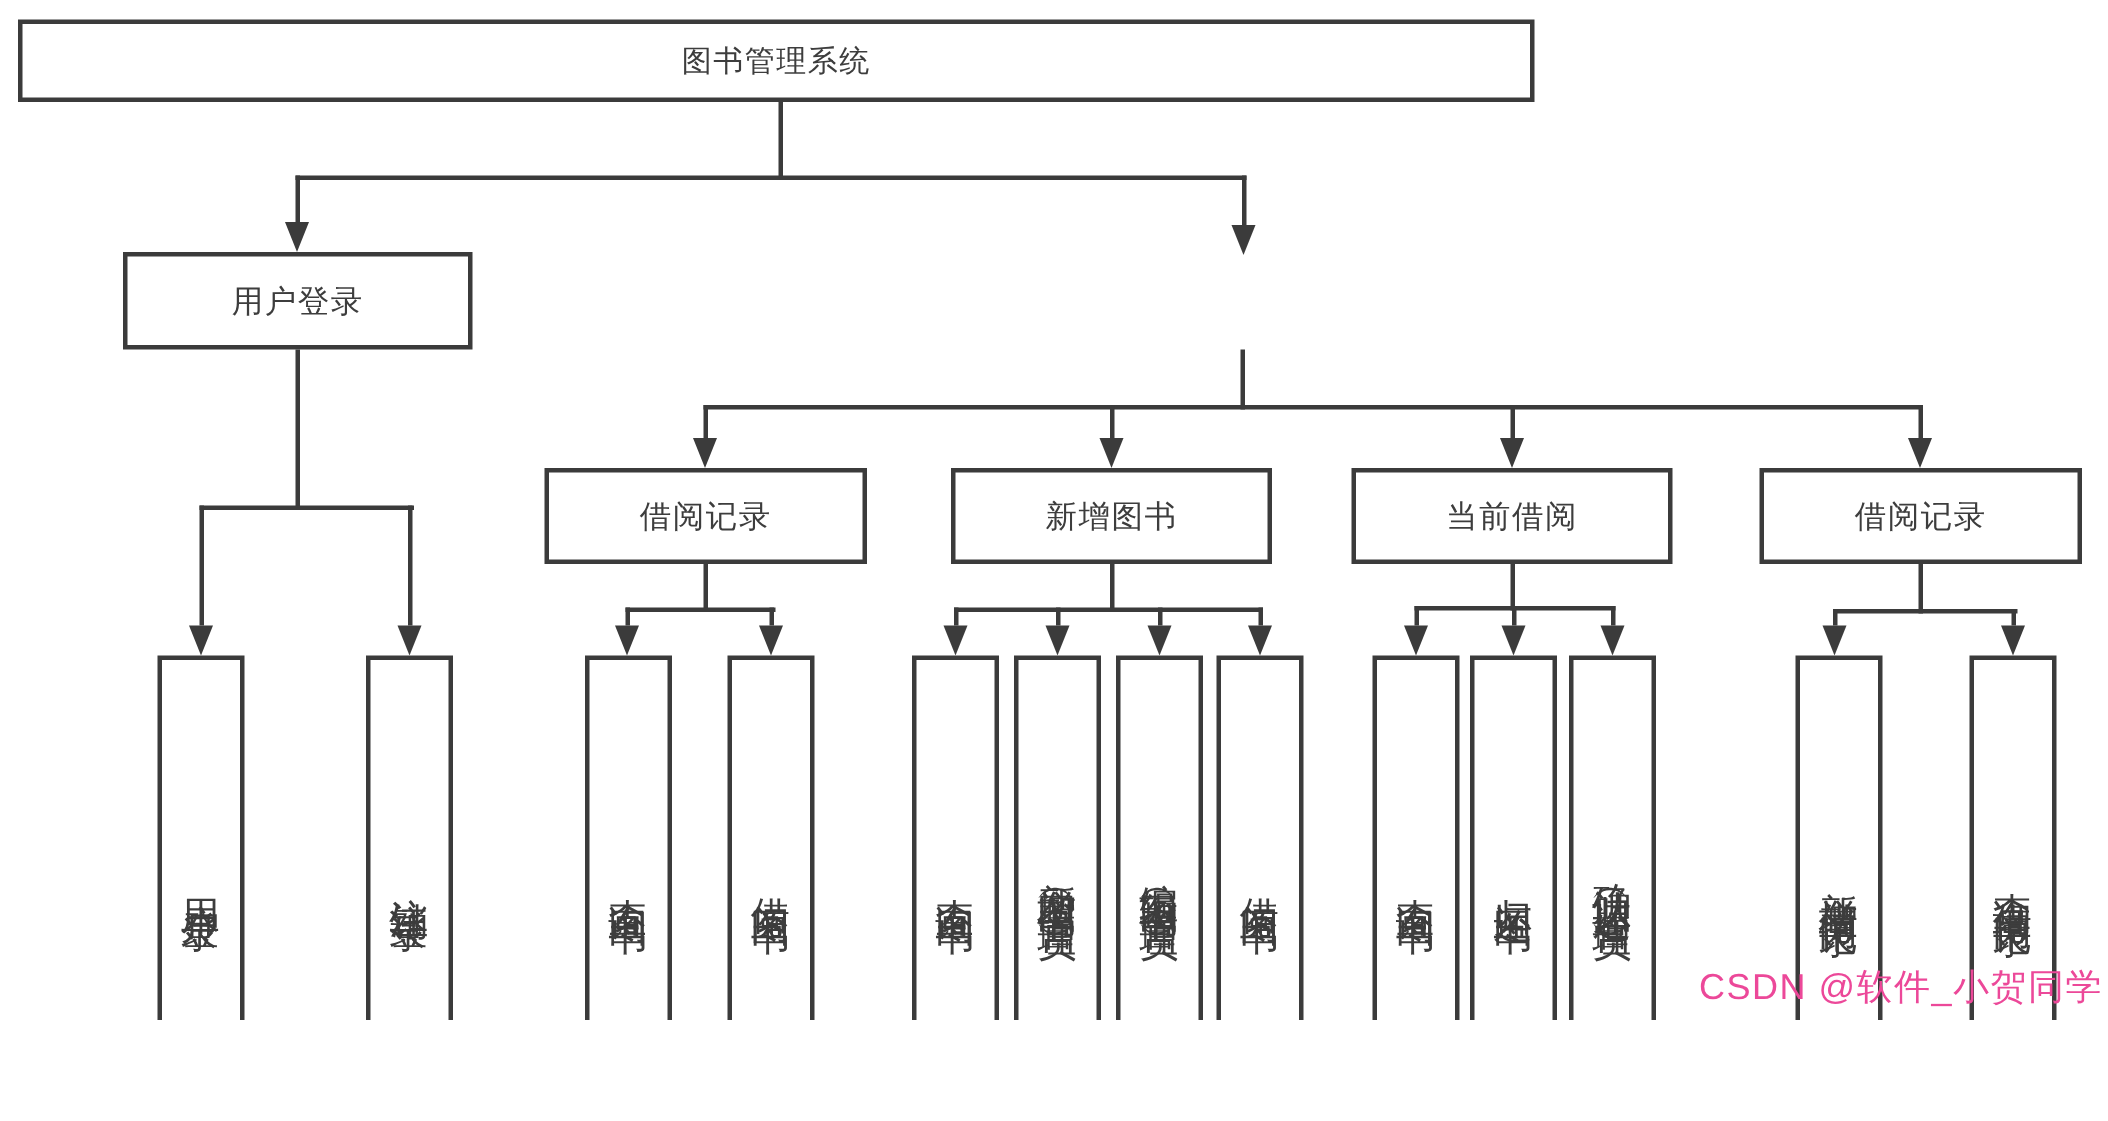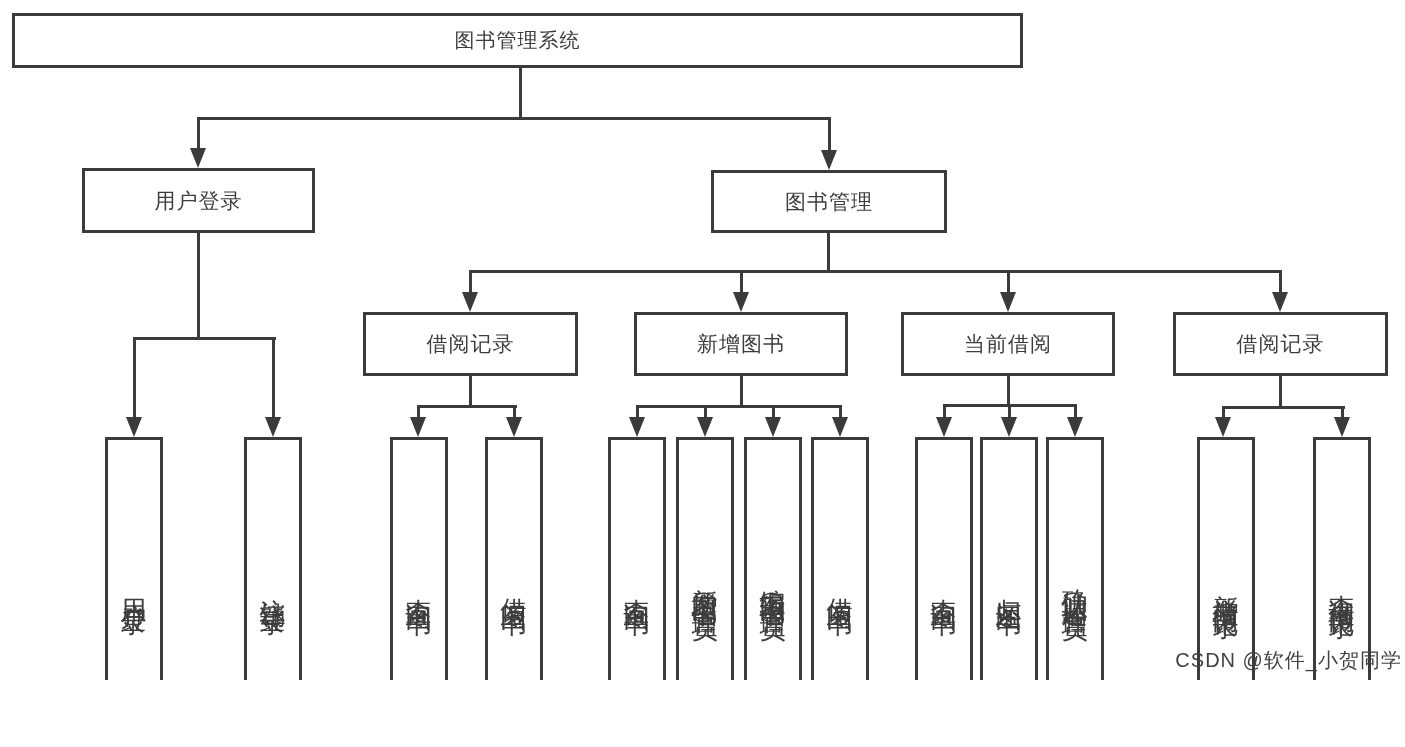--- a/index.html
+++ b/index.html
@@ -37,41 +37,38 @@
   .hline{position:absolute;height:3px;background:#3b3b3b;}
   .arr{
     position:absolute;width:0;height:0;
     border-left:8px solid transparent;
     border-right:8px solid transparent;
     border-top:20px solid #3b3b3b;
   }
   .watermark{
     position:absolute;
     right:3px;bottom:6px;
-    font-size:20px;
-    color:#404040;
+    font-size:24px;
+    color:#ec4899;
     letter-spacing:1px;
     z-index:5;
     white-space:nowrap;
   }
 </style>
 </head>
 <body>
 
 <div class="stage">
 
   <div class="box" style="left:12px;top:13px;width:1011px;height:55px">
     <span class="hlabel root-label">图书管理系统</span>
   </div>
 
   <div class="box" style="left:82px;top:168px;width:233px;height:65px">
     <span class="hlabel">用户登录</span>
-  </div>
-  <div class="box" style="left:711px;top:170px;width:236px;height:63px">
-    <span class="hlabel">图书管理</span>
   </div>
 
   <div class="box" style="left:363px;top:312px;width:215px;height:64px">
     <span class="hlabel">借阅记录</span>
   </div>
   <div class="box" style="left:634px;top:312px;width:214px;height:64px">
     <span class="hlabel">新增图书</span>
   </div>
   <div class="box" style="left:901px;top:312px;width:214px;height:64px">
     <span class="hlabel">当前借阅</span>

